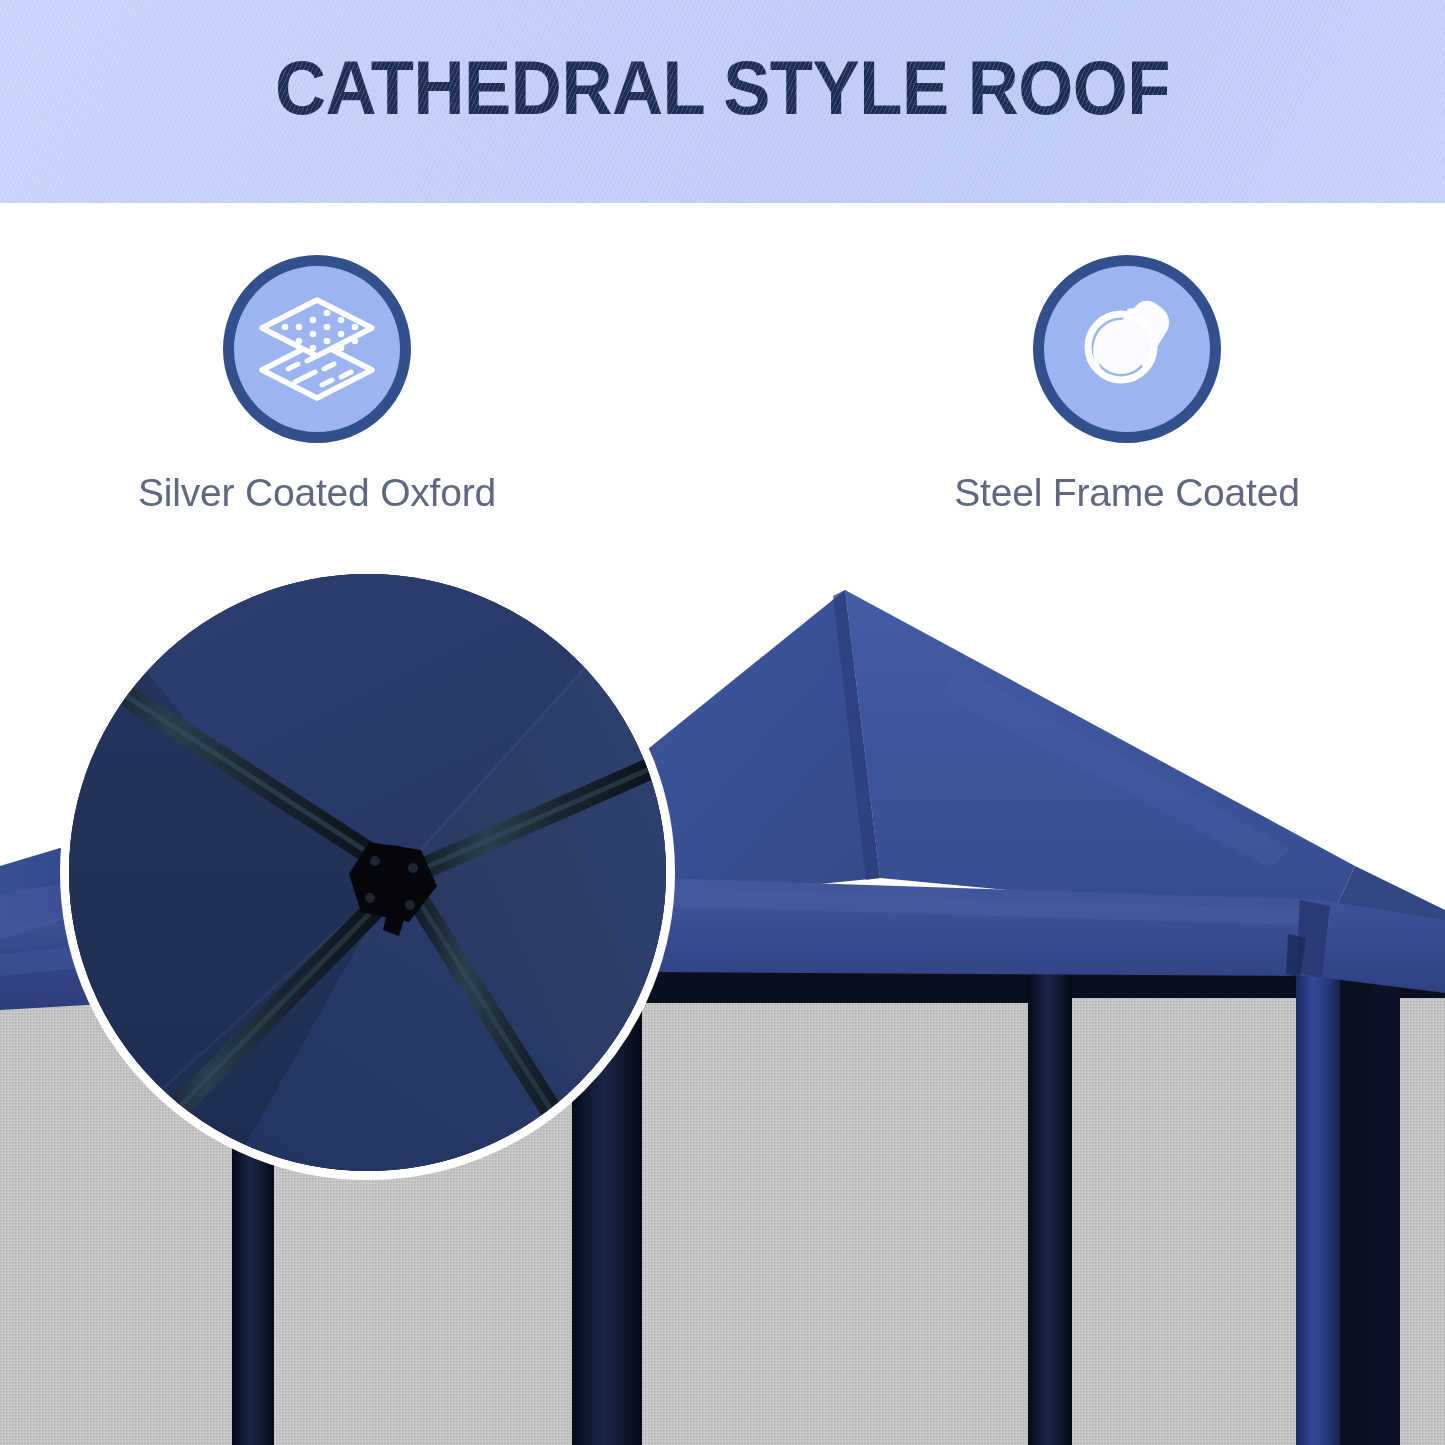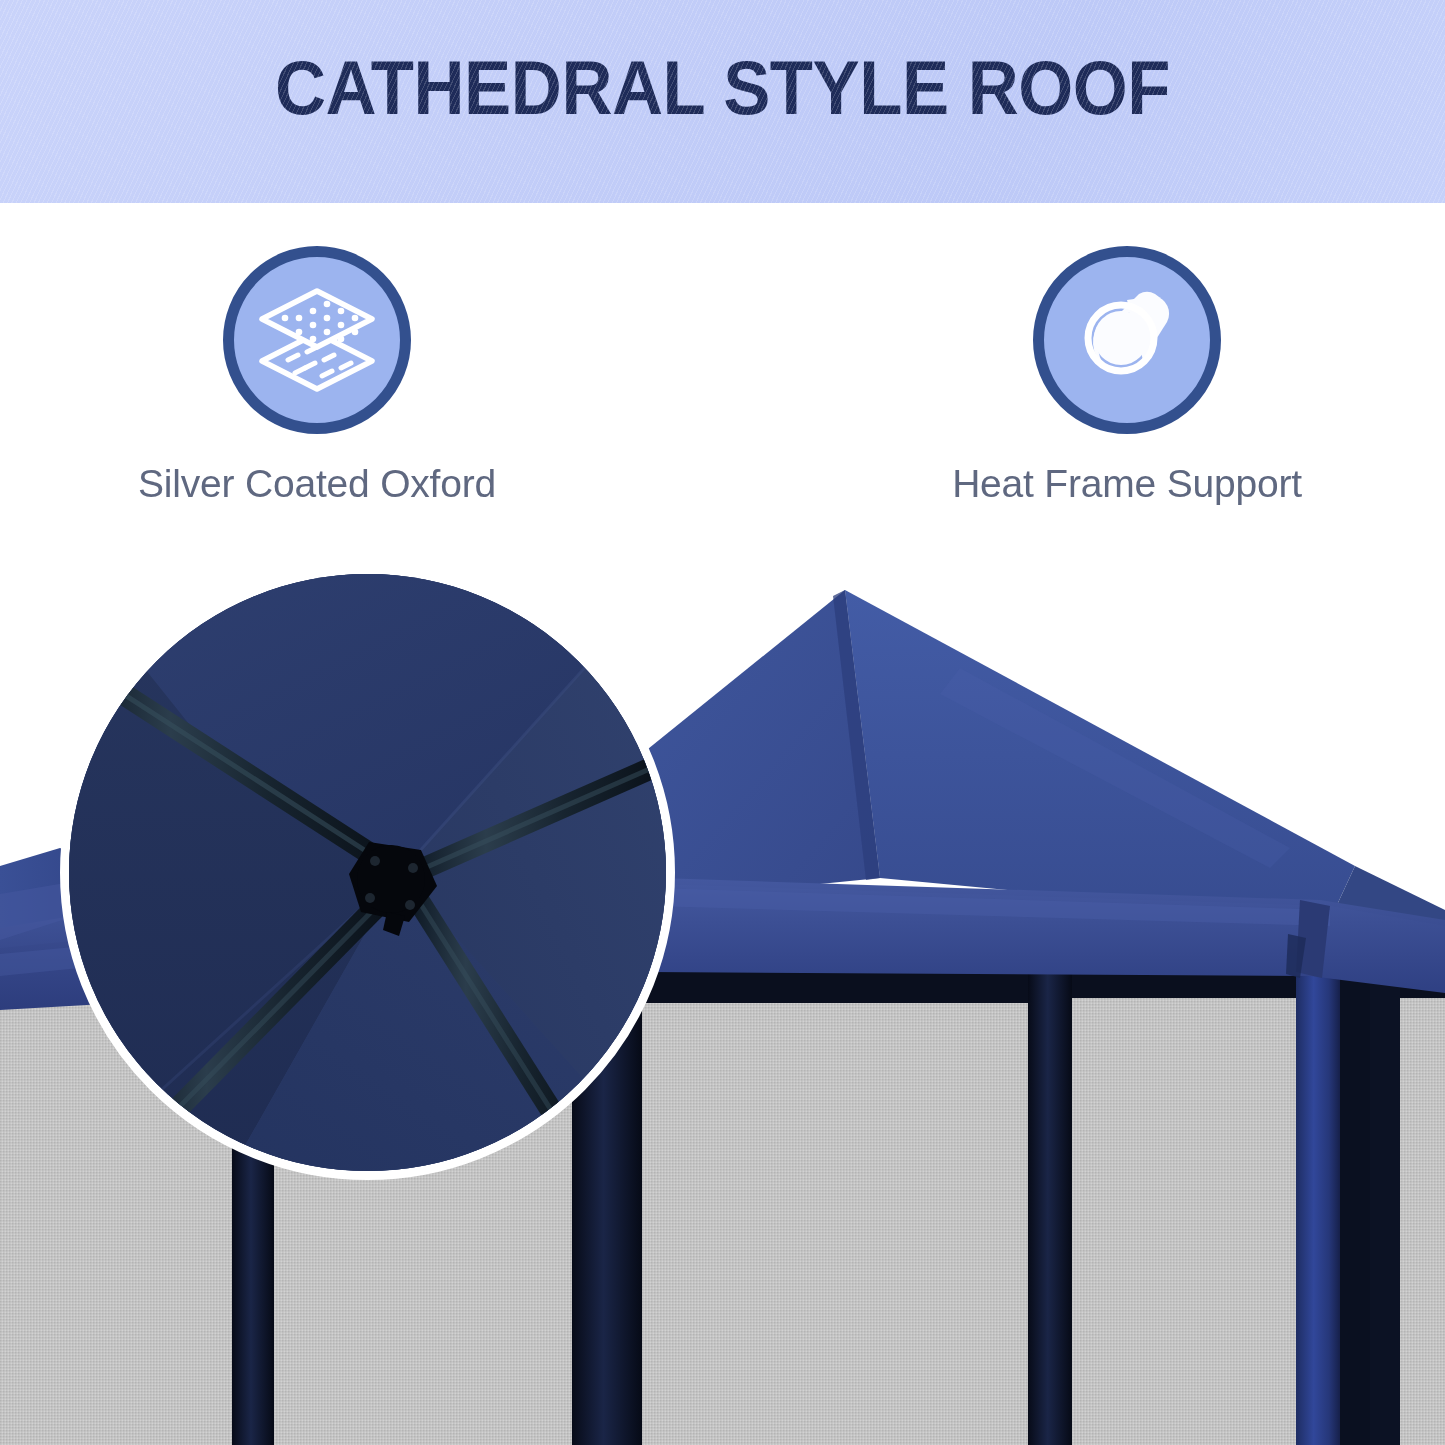--- a/index.html
+++ b/index.html
@@ -31,21 +31,21 @@
     letter-spacing:-0.5px;
     color:#1e2b59;
     font-family:"Liberation Sans Narrow","Liberation Sans","DejaVu Sans",sans-serif;
     transform:scaleX(.93);
     white-space:nowrap;
     line-height:1;
   }
 
   
   .features{
-    position:absolute;left:0;top:191px;width:1225px;height:345px;
+    position:absolute;left:0;top:200px;width:1225px;height:345px;
   }
   .feature{
     position:absolute;top:0;width:410px;height:345px;
     display:flex;flex-direction:column;align-items:center;
   }
   .feature.f1{left:112px;}
   .feature.f2{left:517px;}
   .feature.f3{left:922px;}
 
   .f-circle{
@@ -152,21 +152,21 @@
                      A30 30 0 0 0 34 78 Z" fill="#fbfcff"></path>
             <path d="M88 18 C96 28 94 40 84 48 L62 70" fill="#fbfcff"></path>
 
             <path d="M56 12 L84 8 A18 18 0 0 1 96 34 L72 72 Z" fill="#fbfcff"></path>
 
             <circle cx="50" cy="50" r="33" fill="none" stroke="#ffffff" stroke-width="7"></circle>
             <circle cx="50" cy="50" r="27" fill="#fbfcff"></circle>
           </svg>
         </span>
       </div>
-      <div class="f-label">Heat Frame Support</div>
+      <div class="f-label">Steel Frame Coated</div>
     </div>
 
   </div>
 
   <div class="photo">
     <svg width="1445" height="897" viewBox="0 0 1445 897">
       <defs>
         <linearGradient id="roofA" x1="0" y1="0" x2="1" y2="1">
           <stop offset="0" stop-color="#3f579e"></stop>
           <stop offset="1" stop-color="#36498b"></stop>

